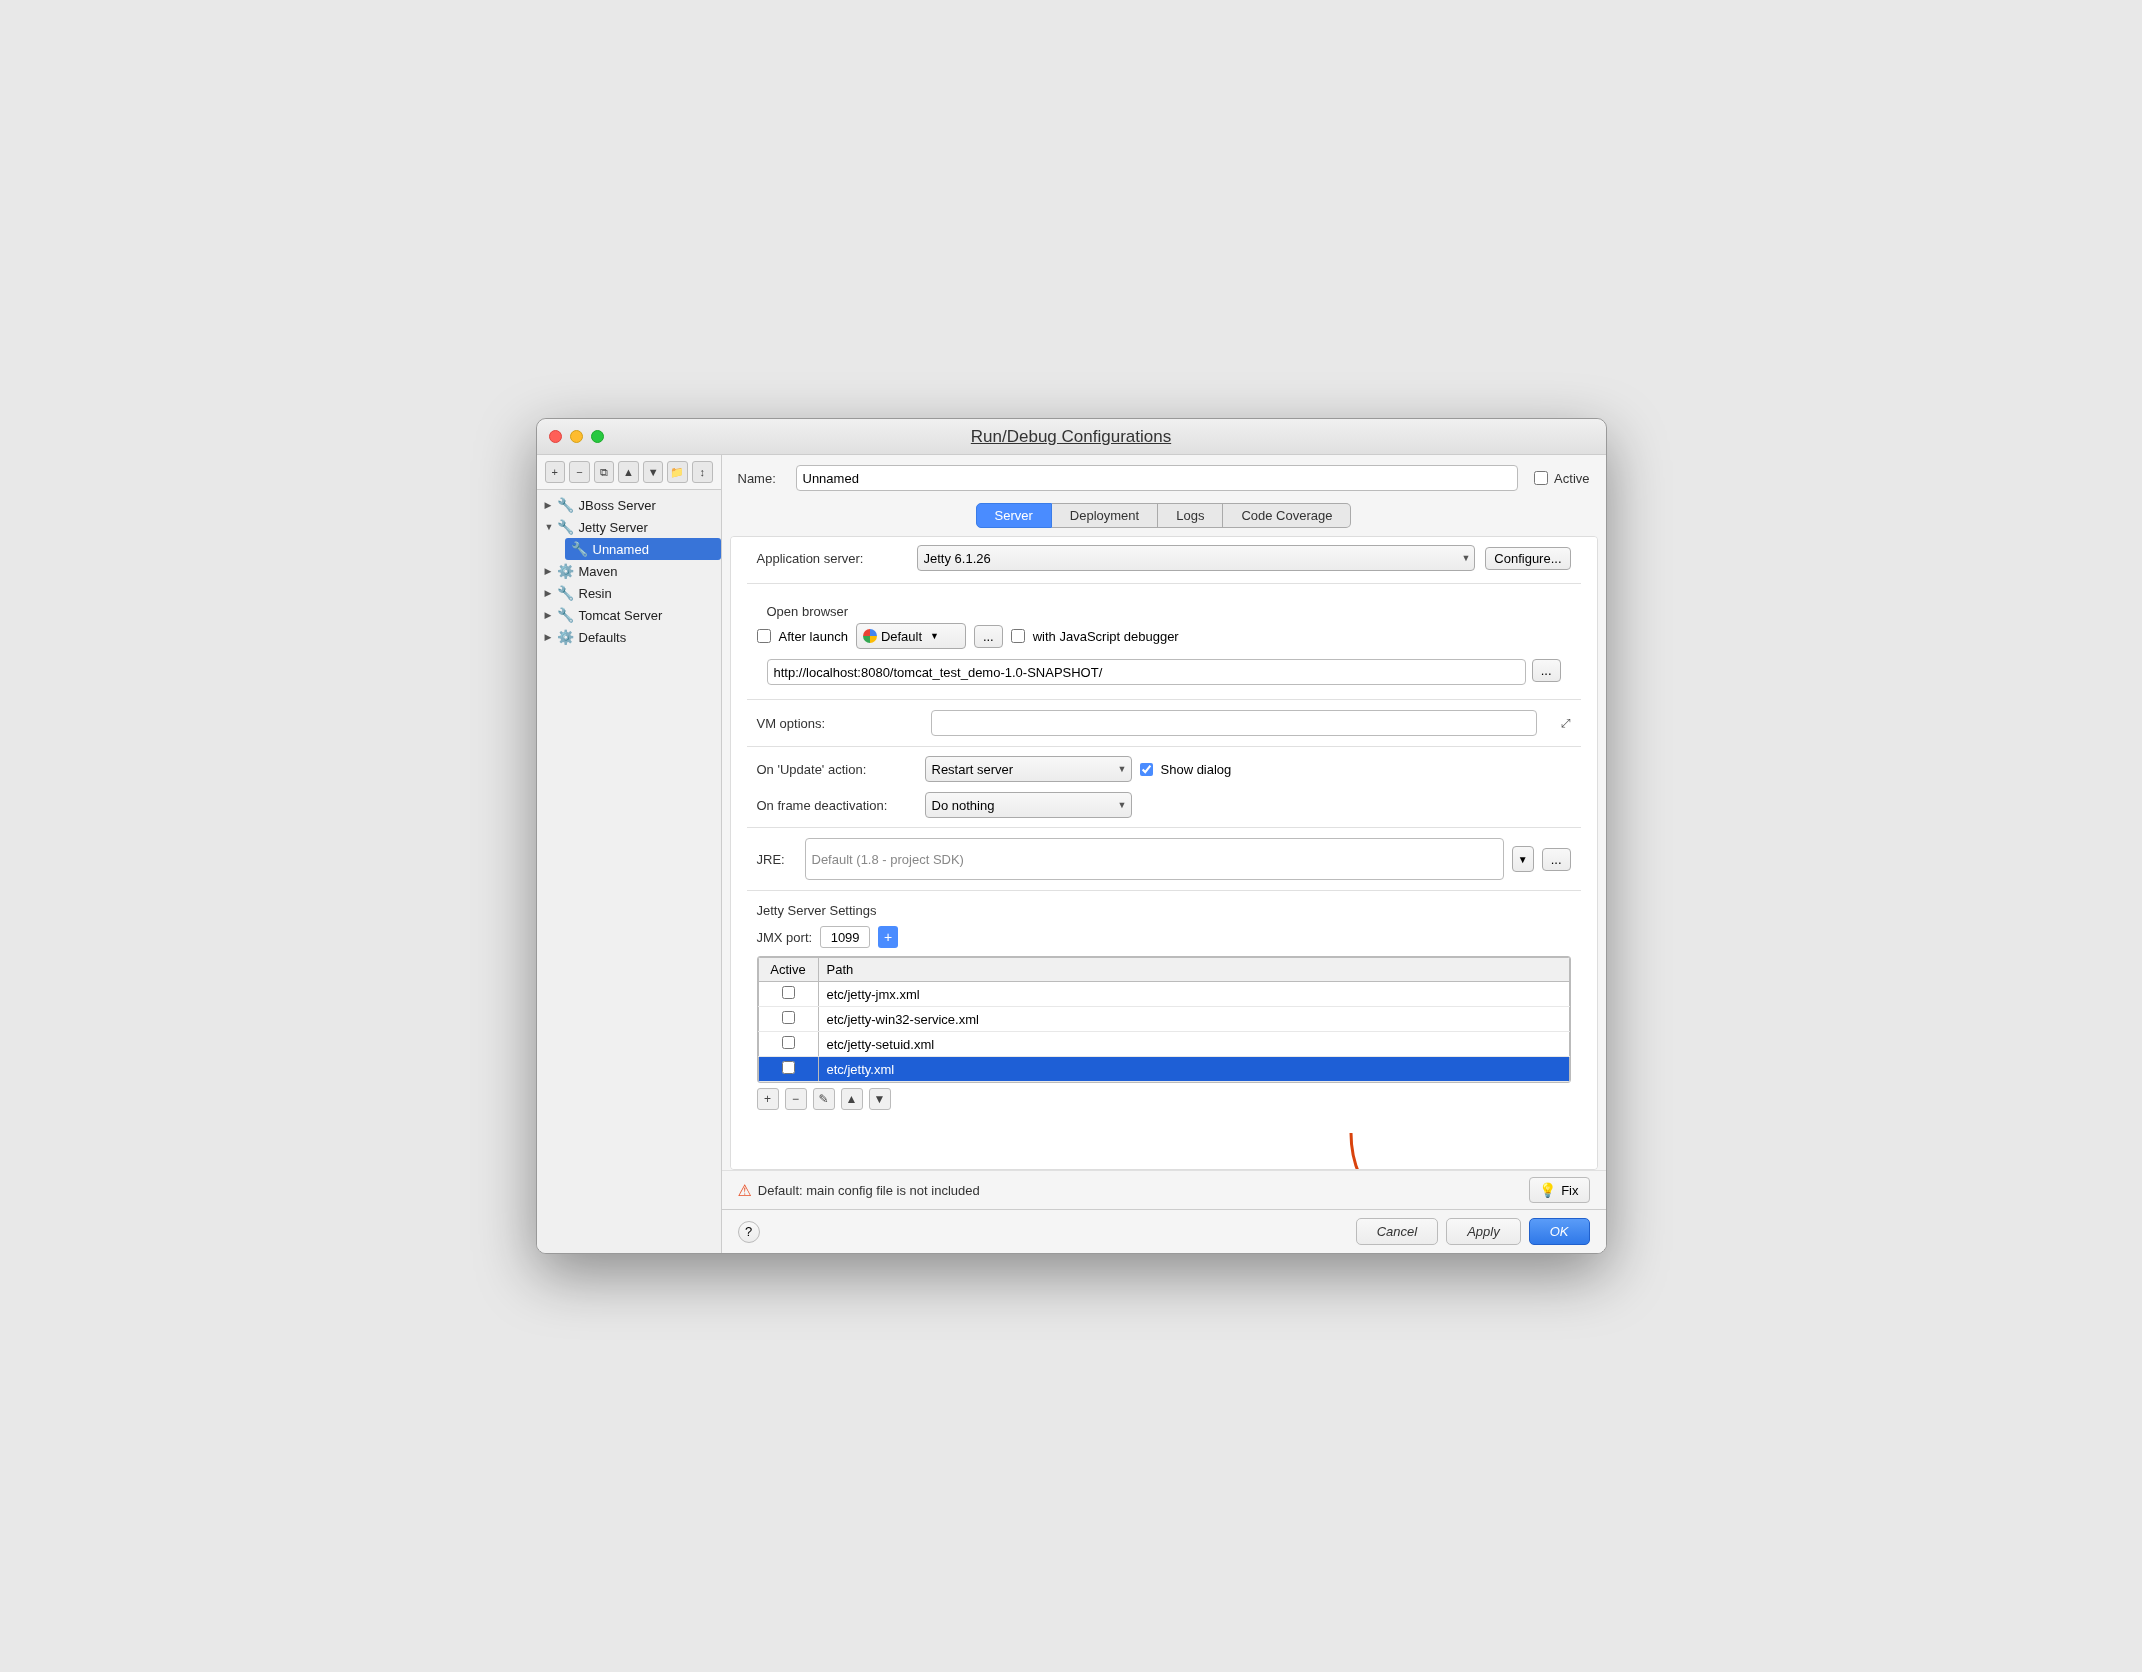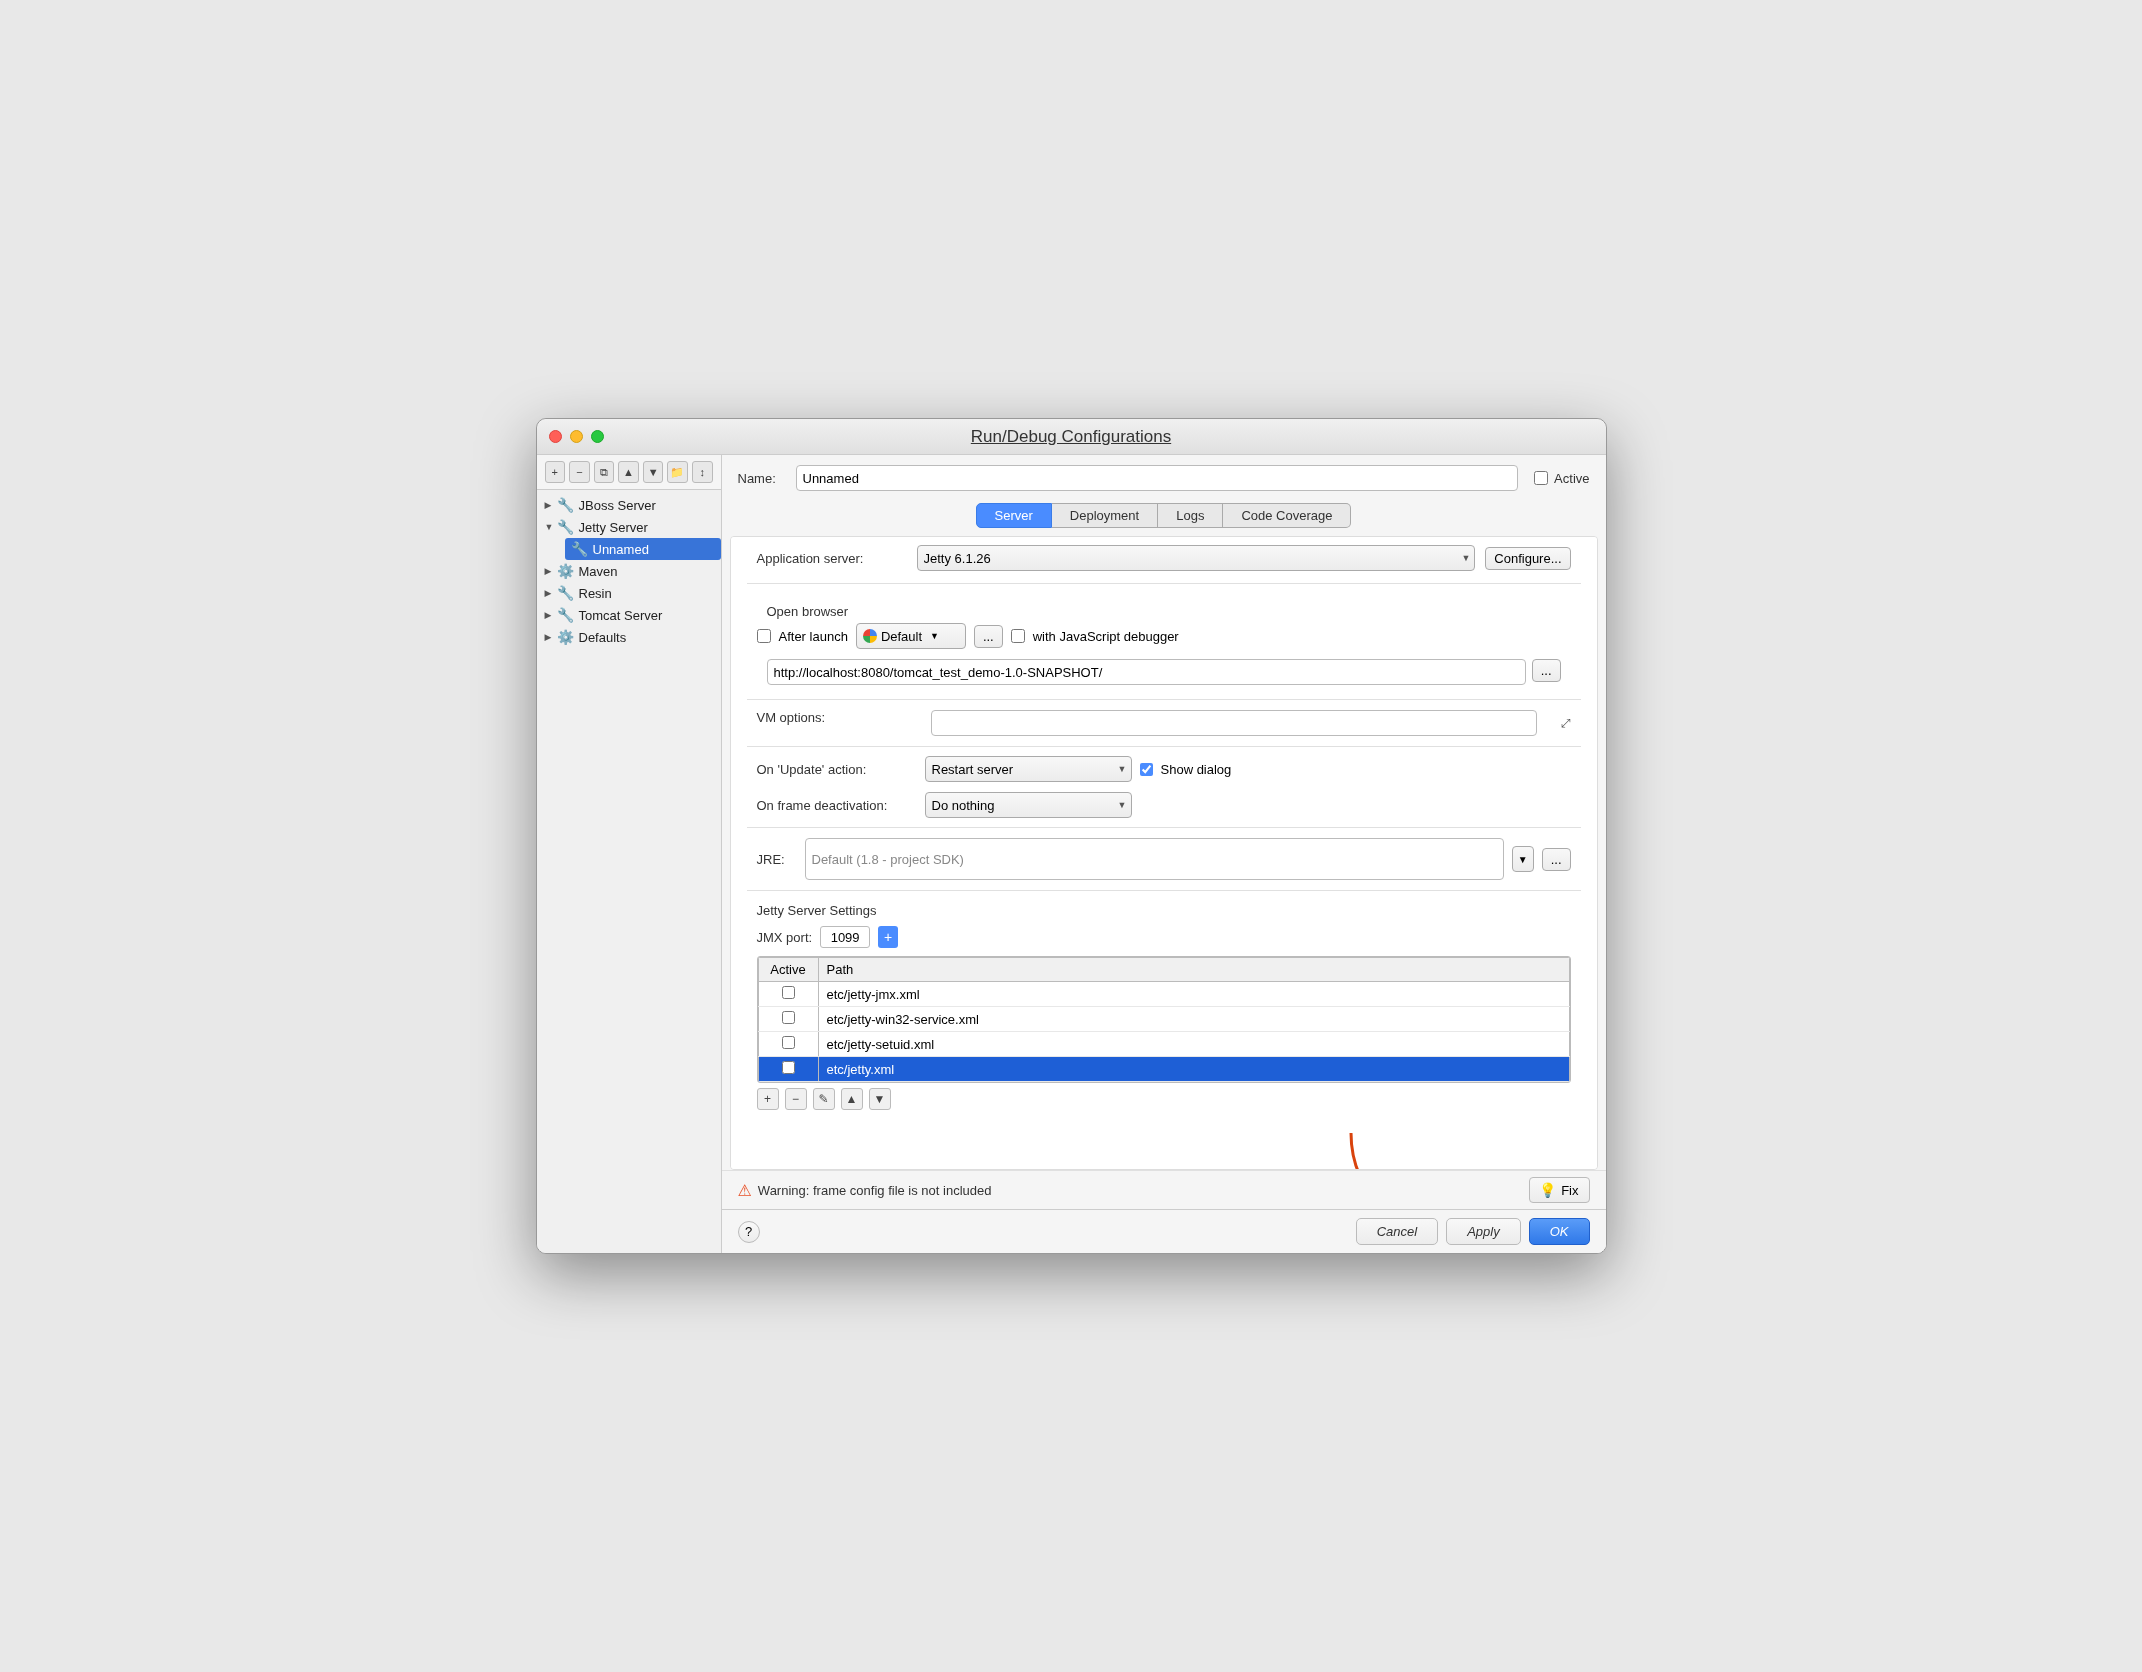--- a/index.html
+++ b/index.html
@@ -282,20 +282,21 @@
       flex: 1;
       height: 26px;
       border: 1px solid #bbb;
       border-radius: 4px;
       padding: 0 6px;
       font-size: 13px;
       background: white;
     }
     .vm-row {
       display: flex;
+      align-items: center;
       gap: 24px;
       padding: 6px 10px;
     }
     .vm-input {
       flex: 1;
       height: 26px;
       border: 1px solid #bbb;
       border-radius: 4px;
       padding: 0 6px;
       font-size: 13px;
@@ -772,21 +773,21 @@
             </defs>
             <path d="M 200 10 C 200 60, 230 80, 240 105" stroke="#d9430d" stroke-width="3" fill="none" marker-end="url(#arrowhead)"></path>
           </svg>
         </div>
 
       </div>
 
       <div style="display:flex;align-items:center;padding:6px 16px;background:#f5f5f5;border-top:1px solid #e0e0e0;gap:8px;">
         <div class="warning-row">
           <span class="warning-icon">⚠</span>
-          <span class="warning-text">Warning: frame config file is not included</span>
+          <span class="warning-text">Default: main config file is not included</span>
         </div>
         <button class="fix-btn">
           <span class="fix-icon">💡</span>
           <span>Fix</span>
         </button>
       </div>
 
       <div class="main-bottom">
         <button class="help-btn">?</button>
         <div style="flex:1;"></div>

